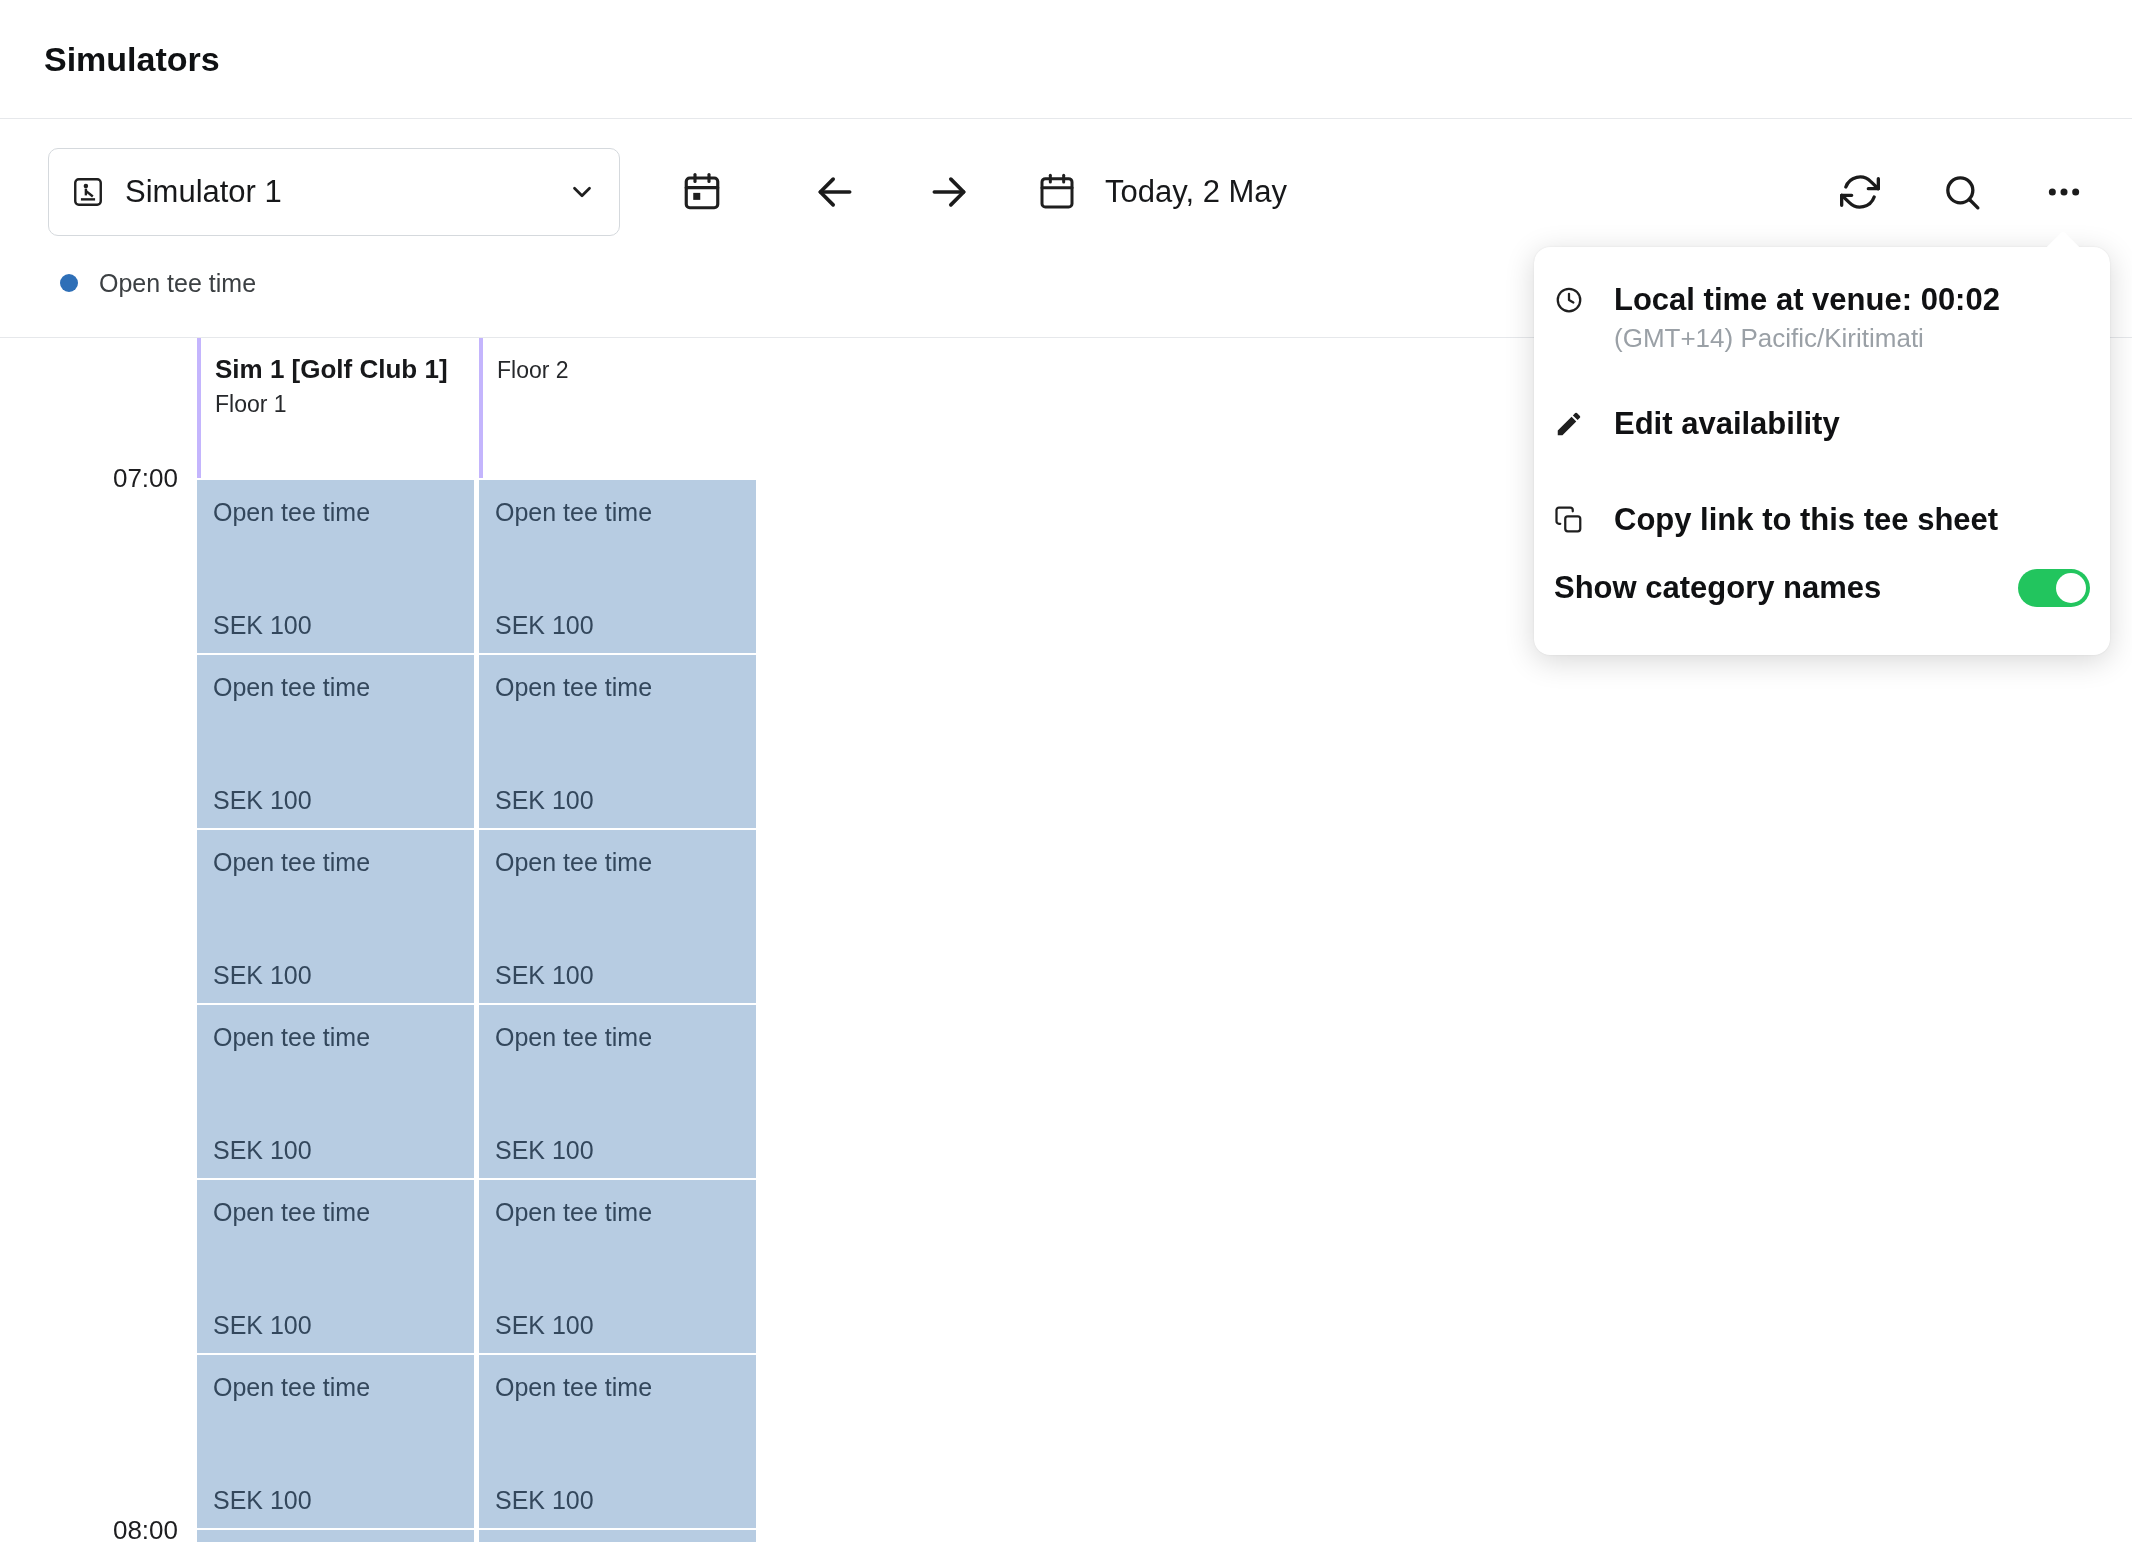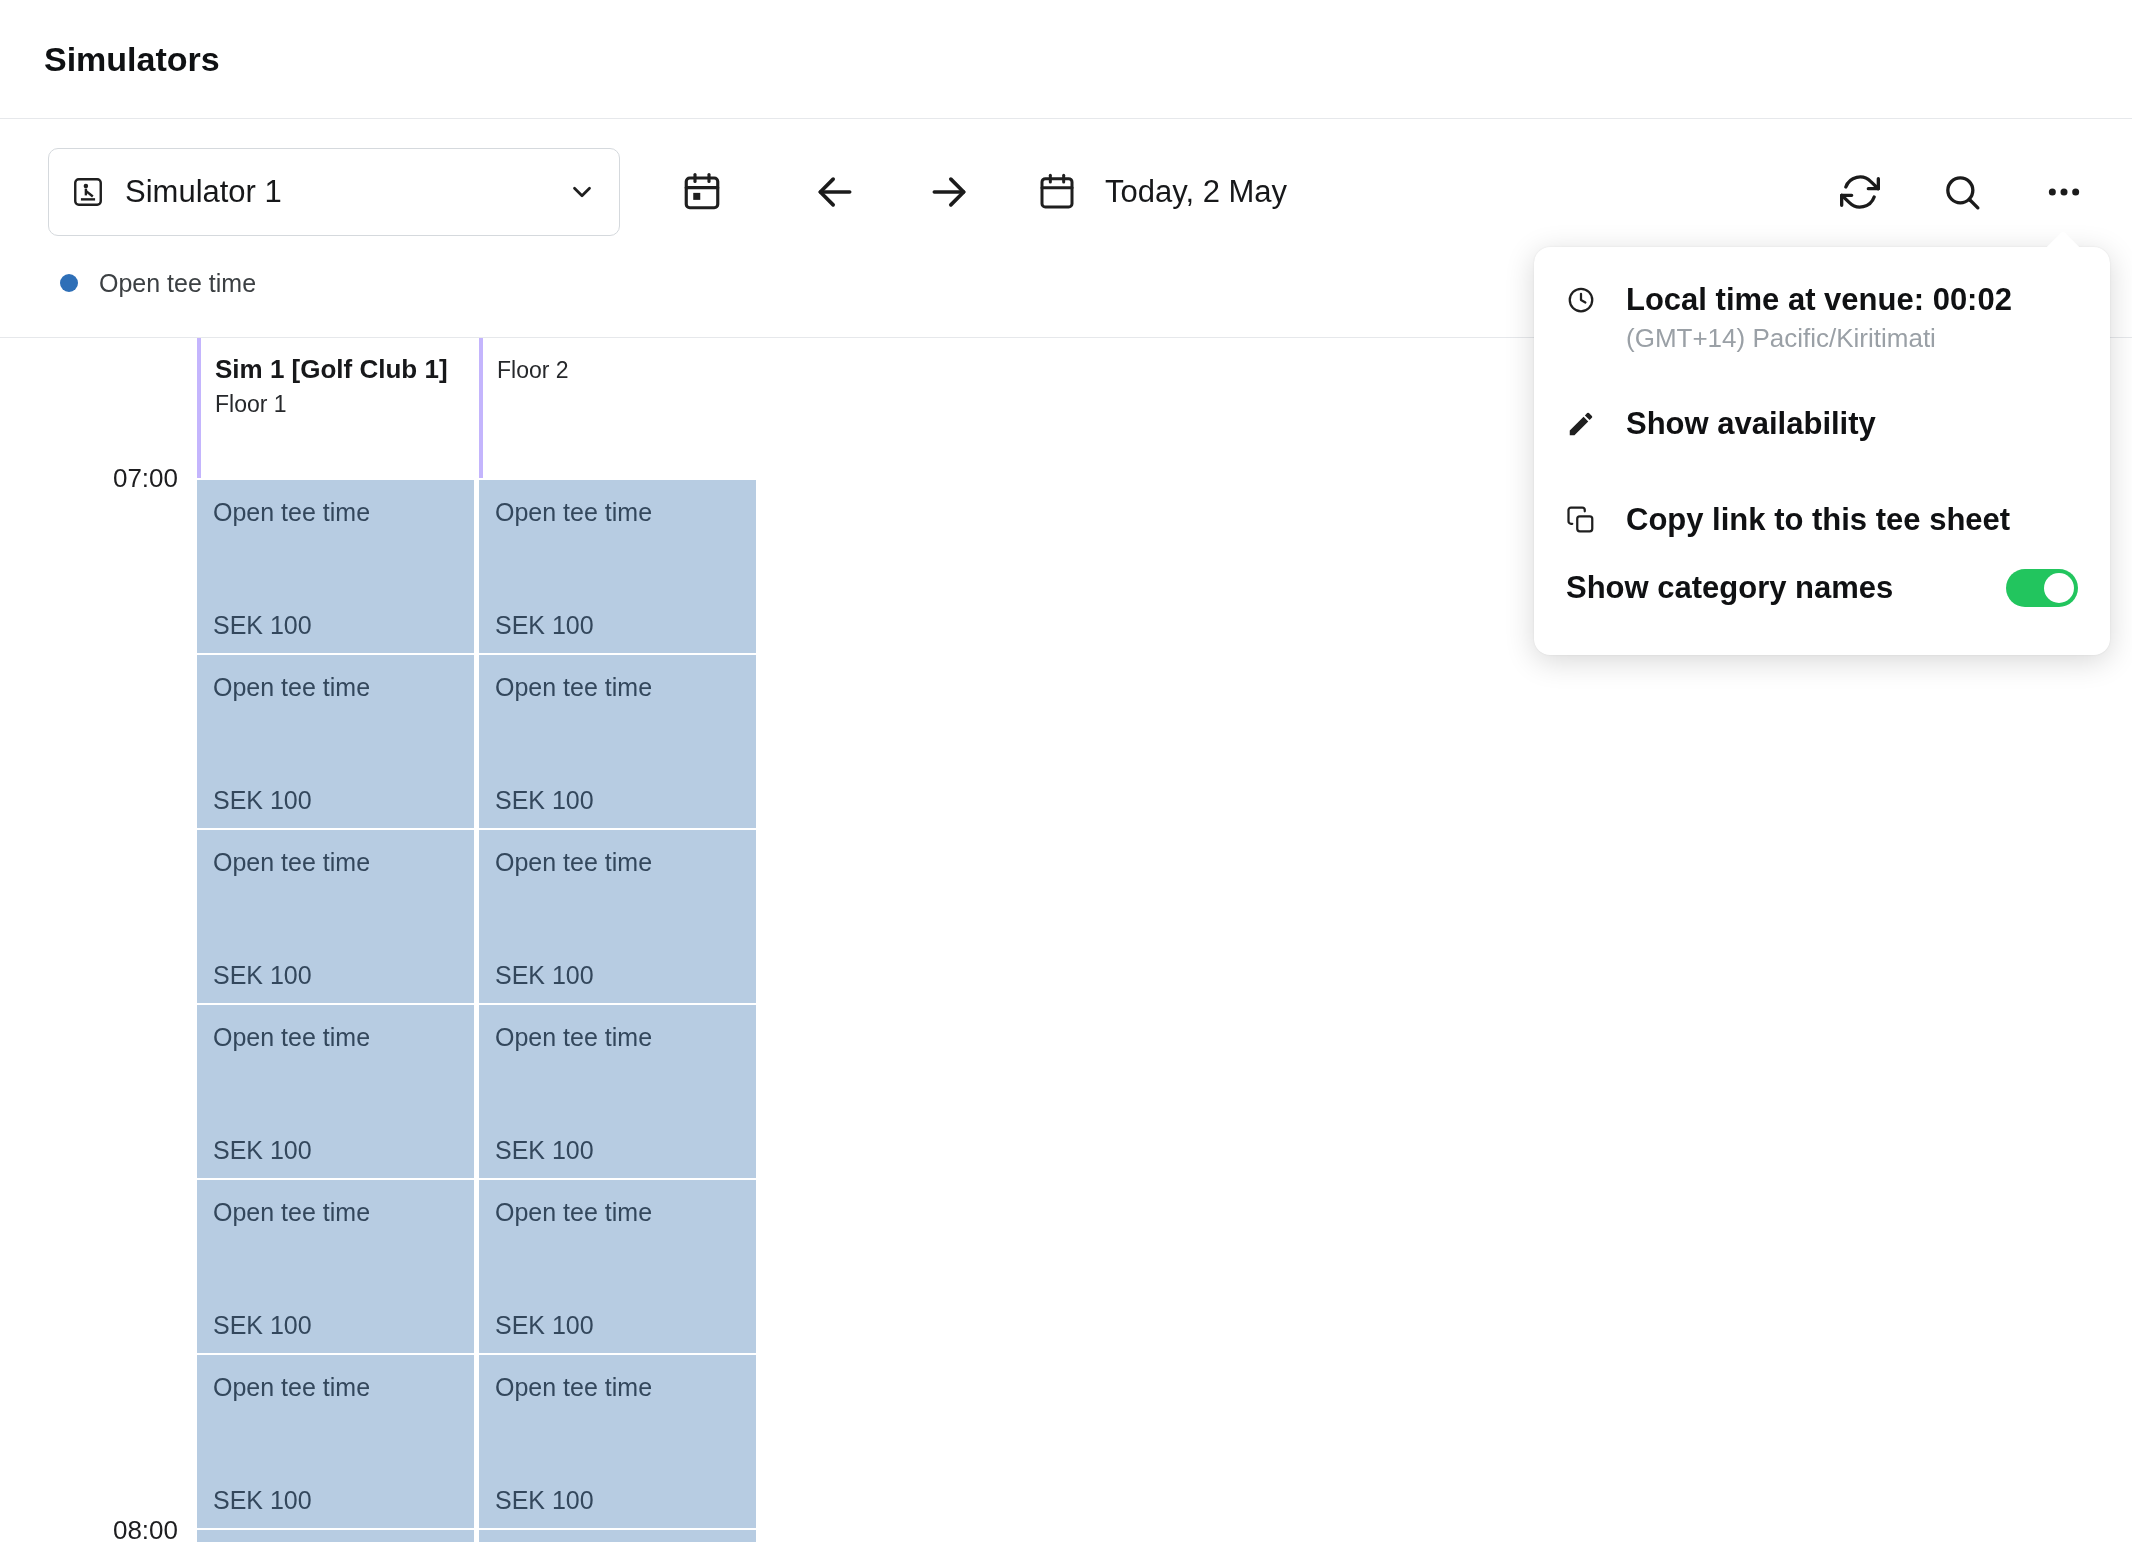--- a/index.html
+++ b/index.html
@@ -35,21 +35,21 @@
   .col{width:277px;}
   .col-header{height:140px;box-sizing:border-box;border-left:4px solid #c4b5fd;text-align:left;padding:14px 14px 0;}
   .col-title{font-size:26px;font-weight:700;color:#17181a;line-height:34px;}
   .col-sub{font-size:23px;color:#26282b;margin-top:5px;}
   .slot{position:relative;height:175px;background:var(--slot-bg,#b7cce2);border-top:2px solid #fff;box-sizing:border-box;cursor:pointer;}
   .slot-label{padding:18px 10px 0 16px;font-size:25px;color:var(--slot-text,#33475c);}
   .slot-price{position:absolute;left:16px;bottom:13px;font-size:25px;color:var(--slot-text,#33475c);}
   
   .menu{position:absolute;left:1534px;top:247px;width:576px;box-sizing:border-box;background:#fff;
     border-radius:16px;box-shadow:0 6px 30px rgba(0,0,0,0.16),0 0 2px rgba(0,0,0,0.08);
-    padding:34px 32px 48px;z-index:5;}
+    padding:34px 20px 48px;z-index:5;}
   .menu-notch{position:absolute;top:-11px;left:516px;width:26px;height:26px;background:#fff;transform:rotate(45deg);border-radius:4px;}
   .menu-row{display:flex;align-items:flex-start;}
   .menu-row .mi{margin-top:4px;flex:0 0 30px;}
   .menu-text{margin-left:30px;}
   .menu-title{font-size:31px;font-weight:700;color:#101113;line-height:38px;}
   .menu-sub{font-size:26px;color:#9aa0a6;line-height:34px;margin-top:2px;}
   .mb1{margin-bottom:50px;}.mb2{margin-bottom:58px;}.mb3{margin-bottom:30px;}
   .toggle-row{display:flex;align-items:center;justify-content:space-between;}
   .toggle-label{font-size:31px;font-weight:700;color:#101113;}
   .toggle{position:relative;width:72px;height:38px;border-radius:19px;background:var(--toggle-on,#22c55e);cursor:pointer;}
@@ -270,21 +270,21 @@
       </div>
     </div>
 
     <div class="menu-row mb2">
       <span class="mi">
         <svg width="30" height="30" viewBox="0 0 24 24" fill="#1f1f1f">
           <path d="M3 17.25V21h3.75L17.8 9.94l-3.75-3.75L3 17.25zM20.7 7.04a1 1 0 0 0 0-1.41l-2.34-2.34a1 1 0 0 0-1.41 0l-1.83 1.83 3.75 3.75 1.83-1.83z"></path>
         </svg>
       </span>
       <div class="menu-text">
-        <div class="menu-title">Show availability</div>
+        <div class="menu-title">Edit availability</div>
       </div>
     </div>
 
     <div class="menu-row mb3">
       <span class="mi">
         <svg width="30" height="30" viewBox="0 0 24 24" fill="none" stroke="#1f1f1f" stroke-width="1.8" stroke-linecap="round" stroke-linejoin="round">
           <rect x="9" y="9" width="12" height="12" rx="2"></rect>
           <path d="M5 15H4a2 2 0 0 1-2-2V4a2 2 0 0 1 2-2h9a2 2 0 0 1 2 2v1"></path>
         </svg>
       </span>

